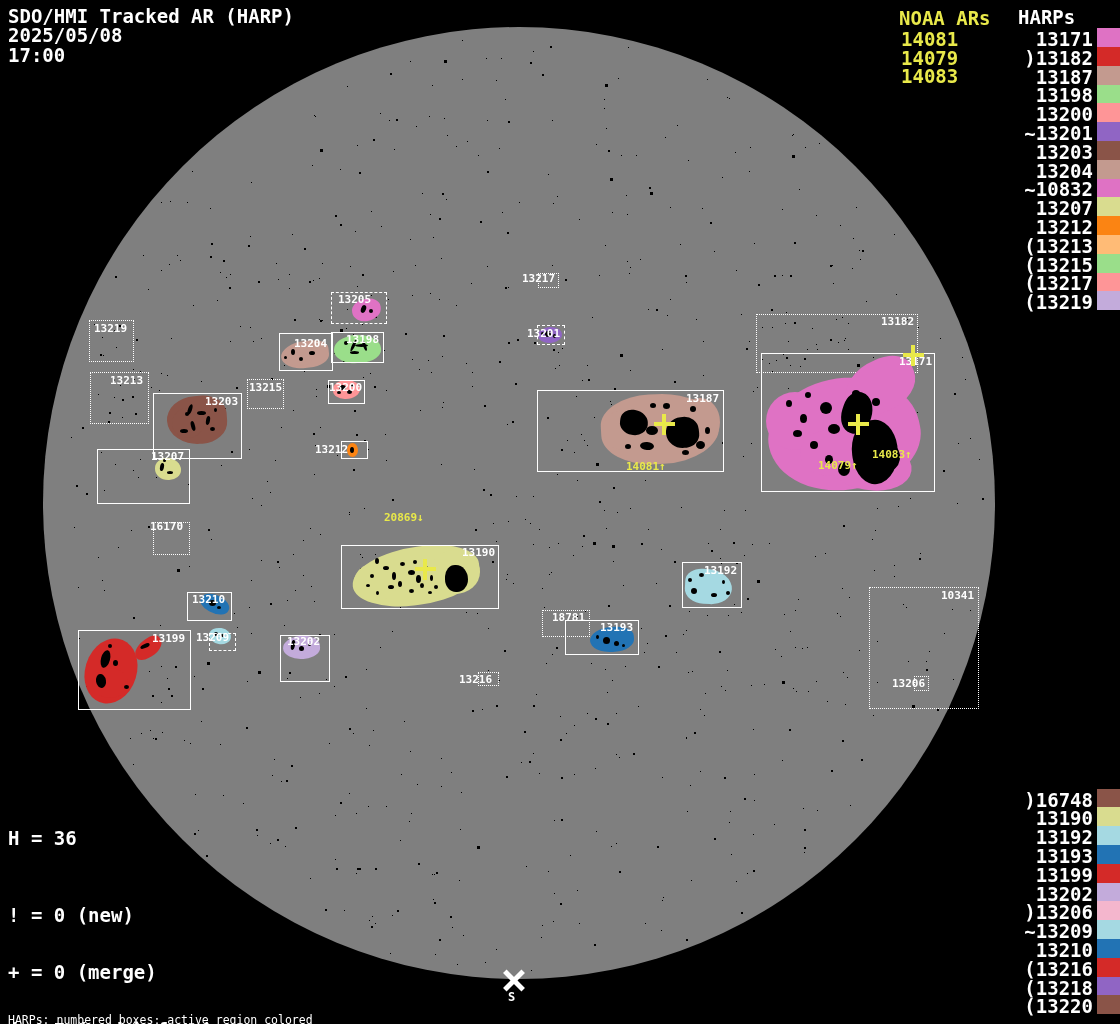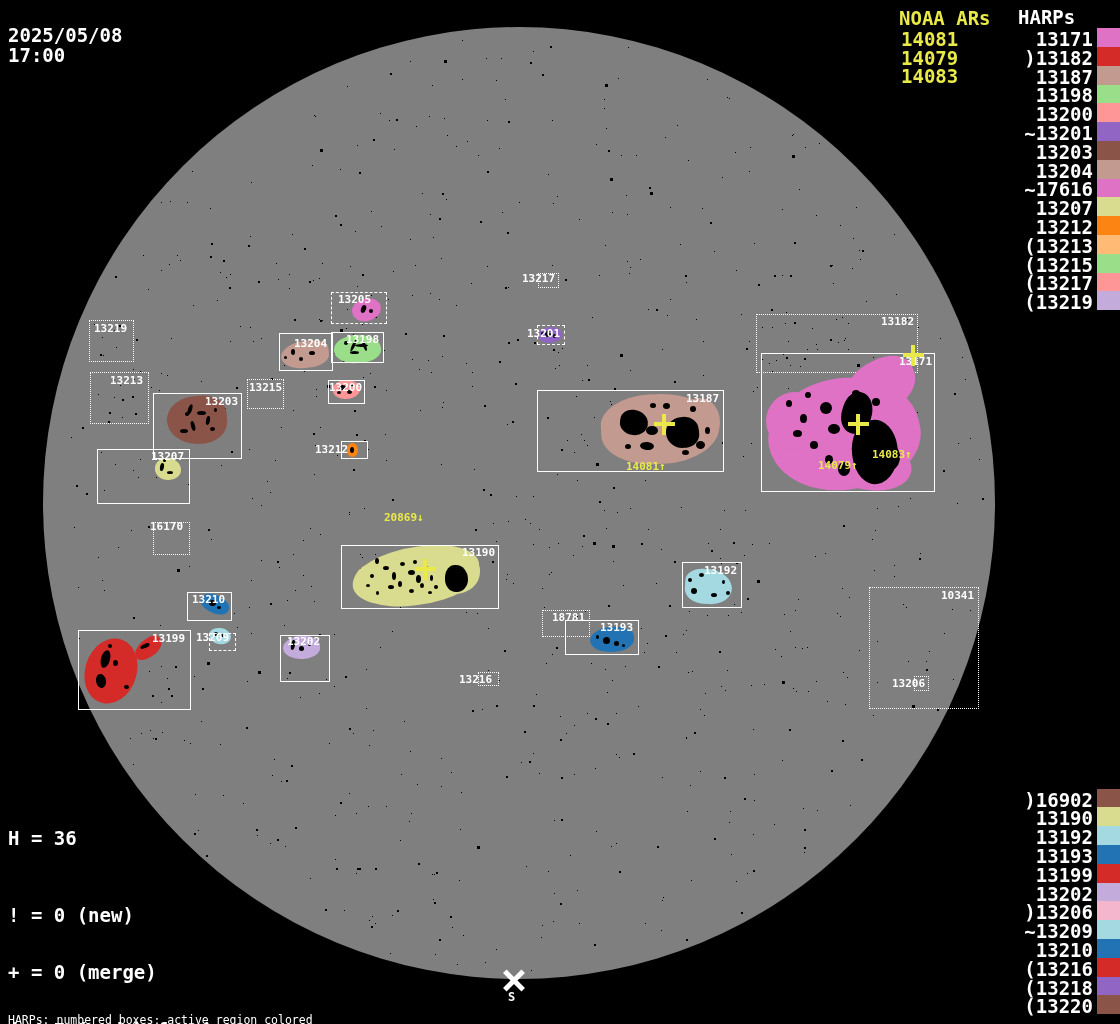--- a/index.html
+++ b/index.html
@@ -1186,20 +1186,21 @@
       <div style="position: absolute; left: 0px; top: 0px;">
         <div style="position: absolute; left: 903px; top: 353px; width: 21px; height: 4px; background: rgb(233, 233, 74);"></div>
         <div style="position: absolute; left: 911px; top: 345px; width: 4px; height: 21px; background: rgb(233, 233, 74);"></div>
       </div>
       <div style="position: absolute; left: 384px; top: 511px; color: rgb(233, 233, 74); font: bold 11px / 13px &quot;DejaVu Sans Mono&quot;, monospace; white-space: pre;">20869↓</div>
       <div style="position: absolute; left: 626px; top: 460px; color: rgb(233, 233, 74); font: bold 11px / 13px &quot;DejaVu Sans Mono&quot;, monospace; white-space: pre;">14081↑</div>
       <div style="position: absolute; left: 818px; top: 459px; color: rgb(233, 233, 74); font: bold 11px / 13px &quot;DejaVu Sans Mono&quot;, monospace; white-space: pre;">14079↑</div>
       <div style="position: absolute; left: 872px; top: 448px; color: rgb(233, 233, 74); font: bold 11px / 13px &quot;DejaVu Sans Mono&quot;, monospace; white-space: pre;">14083↑</div>
     </div>
 
+  <div class="big" style="left:8px;top:7px;">SDO/HMI Tracked AR (HARP)</div>
   <div class="big" style="left:8px;top:26px;">2025/05/08</div>
   <div class="big" style="left:8px;top:46px;">17:00</div>
 
   <div class="big yellow" style="left:899px;top:9px;">NOAA ARs</div>
   <div class="big" style="left:1018px;top:8px;">HARPs</div>
 
   <div class="big" style="left:8px;top:829px;">H = 36</div>
   <div class="big stats" style="left:8px;top:867px;">
     <div>! = 0 (new)</div>
     <div>+ = 0 (merge)</div>
@@ -1230,35 +1231,35 @@
     <div style="position: absolute; right: 27px; top: 86.4px; color: rgb(255, 255, 255); font: bold 19px / 19px &quot;DejaVu Sans Mono&quot;, monospace; white-space: pre; text-align: right;">13198</div>
     <div style="position: absolute; left: 1097px; top: 84.6px; width: 23px; height: 18.8px; background: rgb(154, 222, 138);"></div>
     <div style="position: absolute; right: 27px; top: 105.2px; color: rgb(255, 255, 255); font: bold 19px / 19px &quot;DejaVu Sans Mono&quot;, monospace; white-space: pre; text-align: right;">13200</div>
     <div style="position: absolute; left: 1097px; top: 103.4px; width: 23px; height: 18.8px; background: rgb(254, 149, 151);"></div>
     <div style="position: absolute; right: 27px; top: 124px; color: rgb(255, 255, 255); font: bold 19px / 19px &quot;DejaVu Sans Mono&quot;, monospace; white-space: pre; text-align: right;">~13201</div>
     <div style="position: absolute; left: 1097px; top: 122.2px; width: 23px; height: 18.8px; background: rgb(144, 101, 196);"></div>
     <div style="position: absolute; right: 27px; top: 142.8px; color: rgb(255, 255, 255); font: bold 19px / 19px &quot;DejaVu Sans Mono&quot;, monospace; white-space: pre; text-align: right;">13203</div>
     <div style="position: absolute; left: 1097px; top: 141px; width: 23px; height: 18.8px; background: rgb(138, 84, 72);"></div>
     <div style="position: absolute; right: 27px; top: 161.6px; color: rgb(255, 255, 255); font: bold 19px / 19px &quot;DejaVu Sans Mono&quot;, monospace; white-space: pre; text-align: right;">13204</div>
     <div style="position: absolute; left: 1097px; top: 159.8px; width: 23px; height: 18.8px; background: rgb(195, 154, 143);"></div>
-    <div style="position: absolute; right: 27px; top: 180.4px; color: rgb(255, 255, 255); font: bold 19px / 19px &quot;DejaVu Sans Mono&quot;, monospace; white-space: pre; text-align: right;">~17616</div>
+    <div style="position: absolute; right: 27px; top: 180.4px; color: rgb(255, 255, 255); font: bold 19px / 19px &quot;DejaVu Sans Mono&quot;, monospace; white-space: pre; text-align: right;">~10832</div>
     <div style="position: absolute; left: 1097px; top: 178.6px; width: 23px; height: 18.8px; background: rgb(223, 114, 196);"></div>
     <div style="position: absolute; right: 27px; top: 199.2px; color: rgb(255, 255, 255); font: bold 19px / 19px &quot;DejaVu Sans Mono&quot;, monospace; white-space: pre; text-align: right;">13207</div>
     <div style="position: absolute; left: 1097px; top: 197.4px; width: 23px; height: 18.8px; background: rgb(217, 220, 143);"></div>
     <div style="position: absolute; right: 27px; top: 218px; color: rgb(255, 255, 255); font: bold 19px / 19px &quot;DejaVu Sans Mono&quot;, monospace; white-space: pre; text-align: right;">13212</div>
     <div style="position: absolute; left: 1097px; top: 216.2px; width: 23px; height: 18.8px; background: rgb(251, 132, 19);"></div>
     <div style="position: absolute; right: 27px; top: 236.8px; color: rgb(255, 255, 255); font: bold 19px / 19px &quot;DejaVu Sans Mono&quot;, monospace; white-space: pre; text-align: right;">(13213</div>
     <div style="position: absolute; left: 1097px; top: 235px; width: 23px; height: 18.8px; background: rgb(255, 187, 118);"></div>
     <div style="position: absolute; right: 27px; top: 255.6px; color: rgb(255, 255, 255); font: bold 19px / 19px &quot;DejaVu Sans Mono&quot;, monospace; white-space: pre; text-align: right;">(13215</div>
     <div style="position: absolute; left: 1097px; top: 253.8px; width: 23px; height: 18.8px; background: rgb(154, 222, 138);"></div>
     <div style="position: absolute; right: 27px; top: 274.4px; color: rgb(255, 255, 255); font: bold 19px / 19px &quot;DejaVu Sans Mono&quot;, monospace; white-space: pre; text-align: right;">(13217</div>
     <div style="position: absolute; left: 1097px; top: 272.6px; width: 23px; height: 18.8px; background: rgb(254, 149, 151);"></div>
     <div style="position: absolute; right: 27px; top: 293.2px; color: rgb(255, 255, 255); font: bold 19px / 19px &quot;DejaVu Sans Mono&quot;, monospace; white-space: pre; text-align: right;">(13219</div>
     <div style="position: absolute; left: 1097px; top: 291.4px; width: 23px; height: 18.8px; background: rgb(195, 171, 219);"></div>
-    <div style="position: absolute; right: 27px; top: 790.5px; color: rgb(255, 255, 255); font: bold 19px / 19px &quot;DejaVu Sans Mono&quot;, monospace; white-space: pre; text-align: right;">)16902</div>
+    <div style="position: absolute; right: 27px; top: 790.5px; color: rgb(255, 255, 255); font: bold 19px / 19px &quot;DejaVu Sans Mono&quot;, monospace; white-space: pre; text-align: right;">)16748</div>
     <div style="position: absolute; left: 1097px; top: 788.6px; width: 23px; height: 18.8px; background: rgb(138, 84, 72);"></div>
     <div style="position: absolute; right: 27px; top: 809.3px; color: rgb(255, 255, 255); font: bold 19px / 19px &quot;DejaVu Sans Mono&quot;, monospace; white-space: pre; text-align: right;">13190</div>
     <div style="position: absolute; left: 1097px; top: 807.4px; width: 23px; height: 18.8px; background: rgb(217, 220, 143);"></div>
     <div style="position: absolute; right: 27px; top: 828.1px; color: rgb(255, 255, 255); font: bold 19px / 19px &quot;DejaVu Sans Mono&quot;, monospace; white-space: pre; text-align: right;">13192</div>
     <div style="position: absolute; left: 1097px; top: 826.2px; width: 23px; height: 18.8px; background: rgb(165, 217, 226);"></div>
     <div style="position: absolute; right: 27px; top: 846.9px; color: rgb(255, 255, 255); font: bold 19px / 19px &quot;DejaVu Sans Mono&quot;, monospace; white-space: pre; text-align: right;">13193</div>
     <div style="position: absolute; left: 1097px; top: 845px; width: 23px; height: 18.8px; background: rgb(34, 115, 180);"></div>
     <div style="position: absolute; right: 27px; top: 865.7px; color: rgb(255, 255, 255); font: bold 19px / 19px &quot;DejaVu Sans Mono&quot;, monospace; white-space: pre; text-align: right;">13199</div>
     <div style="position: absolute; left: 1097px; top: 863.8px; width: 23px; height: 18.8px; background: rgb(212, 42, 40);"></div>
     <div style="position: absolute; right: 27px; top: 884.5px; color: rgb(255, 255, 255); font: bold 19px / 19px &quot;DejaVu Sans Mono&quot;, monospace; white-space: pre; text-align: right;">13202</div>

